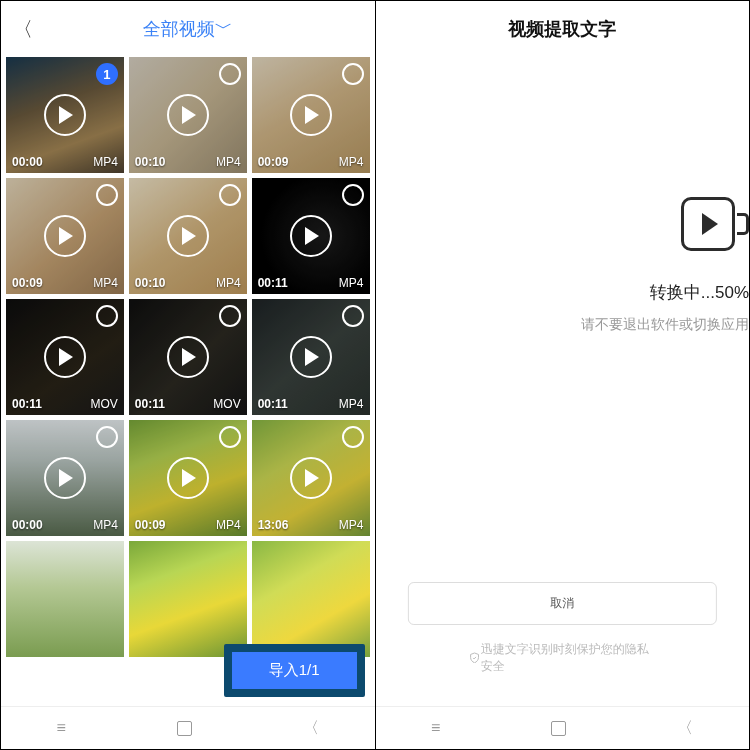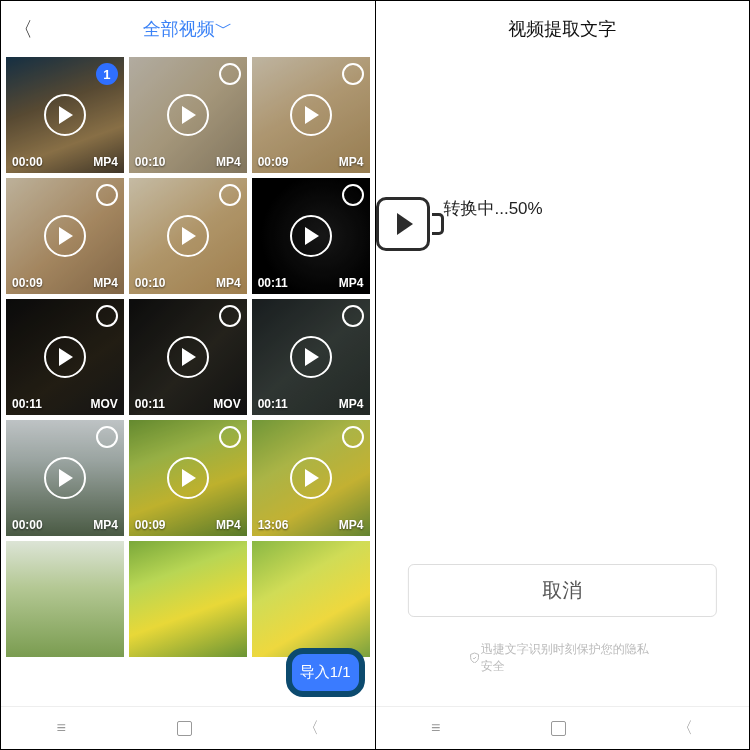--- a/index.html
+++ b/index.html
@@ -13,47 +13,47 @@
 .chev{display:inline-block;transform:translateY(-1px)}
 .grid{flex:1;overflow:hidden;display:grid;grid-template-columns:repeat(3,1fr);gap:5px;padding:0 5px;align-content:start}
 .cell{position:relative;width:100%;height:116px;overflow:hidden}
 .thumb{width:100%;height:100%;display:block}
 .ovl{position:absolute;inset:0;background:rgba(0,0,0,0.18)}
 .play{position:absolute;left:50%;top:50%;width:42px;height:42px;margin:-21px 0 0 -21px;border:2.5px solid #fff;border-radius:50%;display:flex;align-items:center;justify-content:center;box-sizing:border-box}
 .play:after{content:"";display:block;width:0;height:0;border-left:14px solid #fff;border-top:9px solid transparent;border-bottom:9px solid transparent;margin-left:3px}
 .sel{position:absolute;top:6px;right:6px;width:22px;height:22px;border:2px solid #fff;border-radius:50%;box-sizing:border-box}
 .sel.on{border:none;background:#2f6fff;color:#fff;font-size:13px;font-weight:600;display:flex;align-items:center;justify-content:center}
 .dur{position:absolute;left:6px;bottom:4px;color:#fff;font-size:12px;font-weight:700;text-shadow:0 1px 2px rgba(0,0,0,.6)}
-.fmt{position:absolute;right:6px;bottom:4px;color:#fff;font-size:12px;font-weight:700;text-shadow:0 1px 2px rgba(0,0,0,.6)}
-.import{position:absolute;right:10px;bottom:52px;background:#3a7bff;color:#fff;font-size:15px;padding:9px 8px;border-radius:17px;border:6px solid #0c4a6e;font-weight:500}
+.fmt{position:absolute;right:6px;bottom:4px;color:#fff;font-size:12px;font-weight:400;text-shadow:0 1px 2px rgba(0,0,0,.6)}
+.import{position:absolute;right:10px;bottom:52px;background:#3a7bff;color:#fff;font-size:15px;padding:9px 37px;border-radius:2px;border:8px solid #0c4a6e;font-weight:500}
 
 .t1{background:linear-gradient(160deg,#1a3a52 0%,#6b5a3e 40%,#a68856 70%,#4d4130 100%)}
 .t2{background:linear-gradient(135deg,#d9d2c4 0%,#c9b896 50%,#9e8f72 100%)}
 .t3{background:linear-gradient(150deg,#e8dcc4 0%,#d4b88a 45%,#b89862 100%)}
 .t4{background:linear-gradient(140deg,#e6d8bc 0%,#c7a374 55%,#9e7d56 100%)}
 .t5{background:linear-gradient(145deg,#f0e4c8 0%,#d6b680 50%,#c29a5e 100%)}
 .t6{background:#0a0a0a;background:radial-gradient(circle at 60% 50%,#1c1c1c 0%,#000 70%)}
 .t7{background:linear-gradient(145deg,#0d0d0d 0%,#2a2418 60%,#1a1a1a 100%)}
 .t8{background:linear-gradient(135deg,#0f0f0f 0%,#2c2a22 55%,#161616 100%)}
 .t9{background:linear-gradient(140deg,#1e2426 0%,#3a423e 50%,#2a322e 100%)}
 .t10{background:linear-gradient(180deg,#e8eef0 0%,#bcc8c4 35%,#5a6e52 100%)}
 .t11{background:linear-gradient(160deg,#7aa83a 0%,#b8d654 30%,#e8d838 60%,#6a9434 100%)}
 .t12{background:linear-gradient(150deg,#8ab844 0%,#d0dc56 35%,#eed83e 65%,#78a03e 100%)}
 .t13{background:linear-gradient(180deg,#dce4d6 0%,#b4c894 40%,#7a9c50 100%)}
 .grid-outer{flex:1;position:relative;overflow:hidden}
 
-.r-header{height:56px;display:flex;align-items:center;justify-content:center;font-size:18px;font-weight:400;color:#111}
-.r-body{flex:1;display:flex;flex-direction:row;align-items:flex-start;padding-top:140px}
+.r-header{height:56px;display:flex;align-items:center;justify-content:center;font-size:18px;font-weight:700;color:#111}
+.r-body{flex:1;display:flex;flex-direction:column;align-items:flex-end;padding-top:140px}
 .vidicon{width:68px;height:54px;position:relative;margin-bottom:30px}
 .vidicon .body{position:absolute;left:0;top:0;width:54px;height:54px;border:3.5px solid #2c2c2c;border-radius:10px;box-sizing:border-box;display:flex;align-items:center;justify-content:center}
 .vidicon .body:after{content:"";width:0;height:0;border-left:16px solid #2c2c2c;border-top:11px solid transparent;border-bottom:11px solid transparent;margin-left:4px}
 .vidicon .handle{position:absolute;right:0;top:16px;width:12px;height:22px;border:3.5px solid #2c2c2c;border-left:none;border-radius:0 5px 5px 0;box-sizing:border-box}
 .status{font-size:17px;color:#222;margin-bottom:12px}
 .hint{font-size:14px;color:#999}
-.cancel{position:absolute;left:50%;bottom:132px;transform:translateX(-50%);width:82%;padding:12px 0;text-align:center;font-size:20px;color:#555;border:1px solid #ddd;border-radius:6px;background:#fff}
+.cancel{position:absolute;left:50%;bottom:124px;transform:translateX(-50%);width:82%;padding:12px 0;text-align:center;font-size:12px;color:#555;border:1px solid #ddd;border-radius:6px;background:#fff}
 .privacy{position:absolute;left:50%;bottom:74px;transform:translateX(-50%);font-size:12px;color:#bbb;display:flex;align-items:center;}
 .shield{width:13px;height:13px;display:inline-block}
 .shield svg{display:block}
 
 .nav{position:absolute;left:0;right:0;bottom:0;height:42px;border-top:1px solid #eee;display:flex;align-items:center;justify-content:space-around}
 .nav span{color:#999;font-size:16px}
 .nav .sq{width:13px;height:13px;border:1.4px solid #999;border-radius:2px;display:inline-block}
 .nav .bk{display:inline-block;transform:scaleX(-1)}
 </style>
 </head>
@@ -186,20 +186,21 @@
   </div>
 
   <div class="pane">
     <div class="r-header">视频提取文字</div>
     <div class="r-body">
       <div class="vidicon">
         <div class="body"></div>
           <div class="handle"></div>
       </div>
       <div class="status">转换中...50%</div>
+      <div class="hint">请不要退出软件或切换应用</div>
     </div>
     <div class="cancel">取消</div>
     <div class="privacy">
       <span class="shield">
           <svg viewBox="0 0 24 24" fill="none" stroke="#bbb" stroke-width="2">
             <path d="M12 2l8 3v6c0 5-3.5 9-8 11-4.5-2-8-6-8-11V5l8-3z"></path>
             <path d="M9 12l2 2 4-4"></path>
           </svg>
         </span>
       <span>迅捷文字识别时刻保护您的隐私安全</span>

